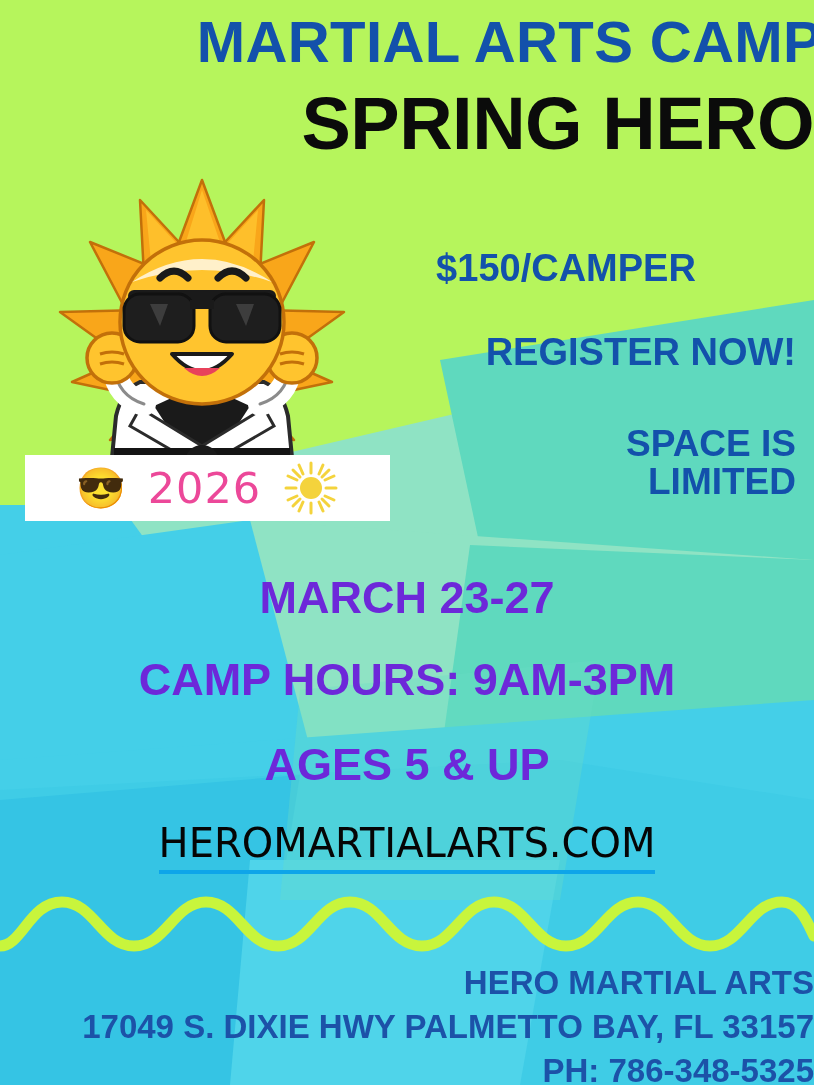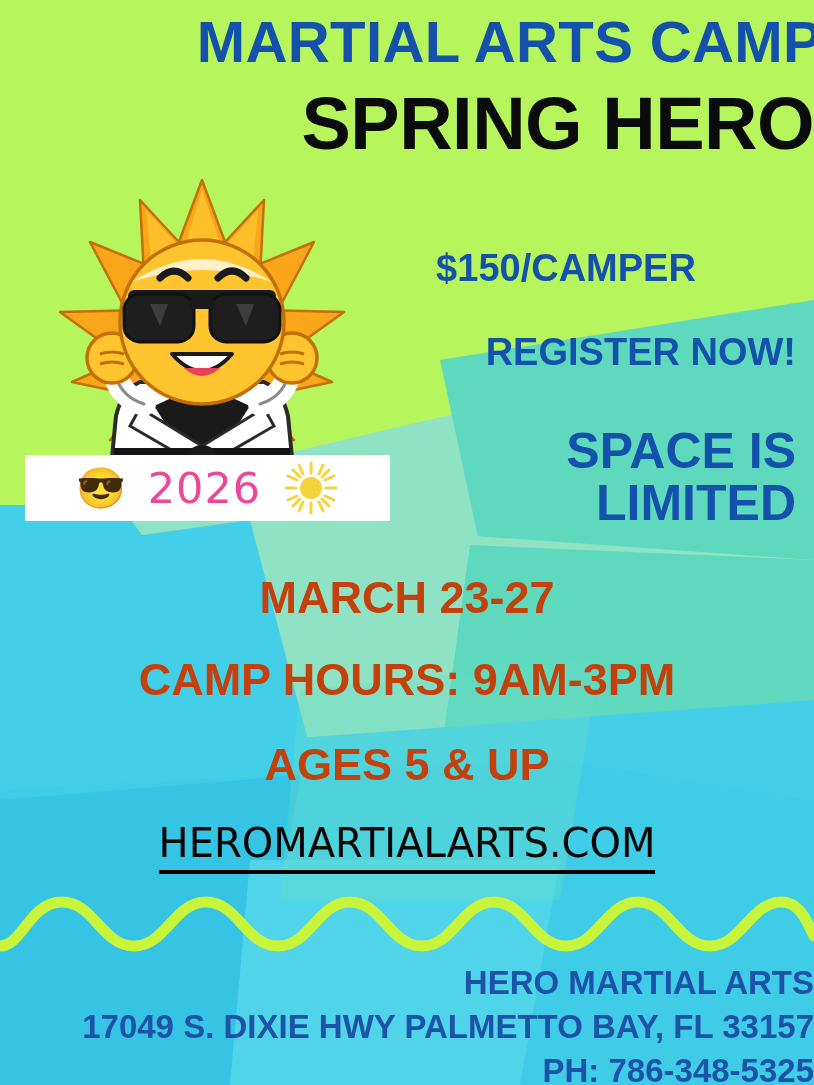--- a/index.html
+++ b/index.html
@@ -93,50 +93,50 @@
   .right-col {
     position: absolute;
     right: 18px;
     width: 460px;
     color: #1351AB;
     font-weight: 700;
     line-height: 1.04;
   }
   #price-line   { top: 249px; font-size: 38px; text-align: center; }
   #register-line{ top: 333px; font-size: 38px; text-align: right; }
-  #space-line   { top: 425px; font-size: 50px; text-align: right; }
+  #space-line   { top: 425px; font-size: 37px; text-align: right; }
 
   
   .center-line {
     position: absolute;
     left: 0;
     width: 814px;
     text-align: center;
-    color: #c2410c;
+    color: #6d28d9;
     font-weight: 700;
     line-height: 1.0;
   }
   #date-line  { top: 575px; font-size: 45px; }
   #hours-line { top: 657px; font-size: 45px; }
   #ages-line  { top: 742px; font-size: 45px; }
 
   #website-line {
     position: absolute;
     left: 0;
     top: 820px;
     width: 814px;
     text-align: center;
     color: #050505;
     font-size: 40px;
     font-weight: 500;
     letter-spacing: 0px;
     font-family: "DejaVu Sans", sans-serif;
   }
   #website-line .url-text {
-    border-bottom: 4px solid #000000;
+    border-bottom: 4px solid #0ea5e9;
     padding-bottom: 4px;
   }
 
   
   #wave {
     position: absolute;
     left: 0;
     top: 888px;
     width: 814px;
     height: 78px;

